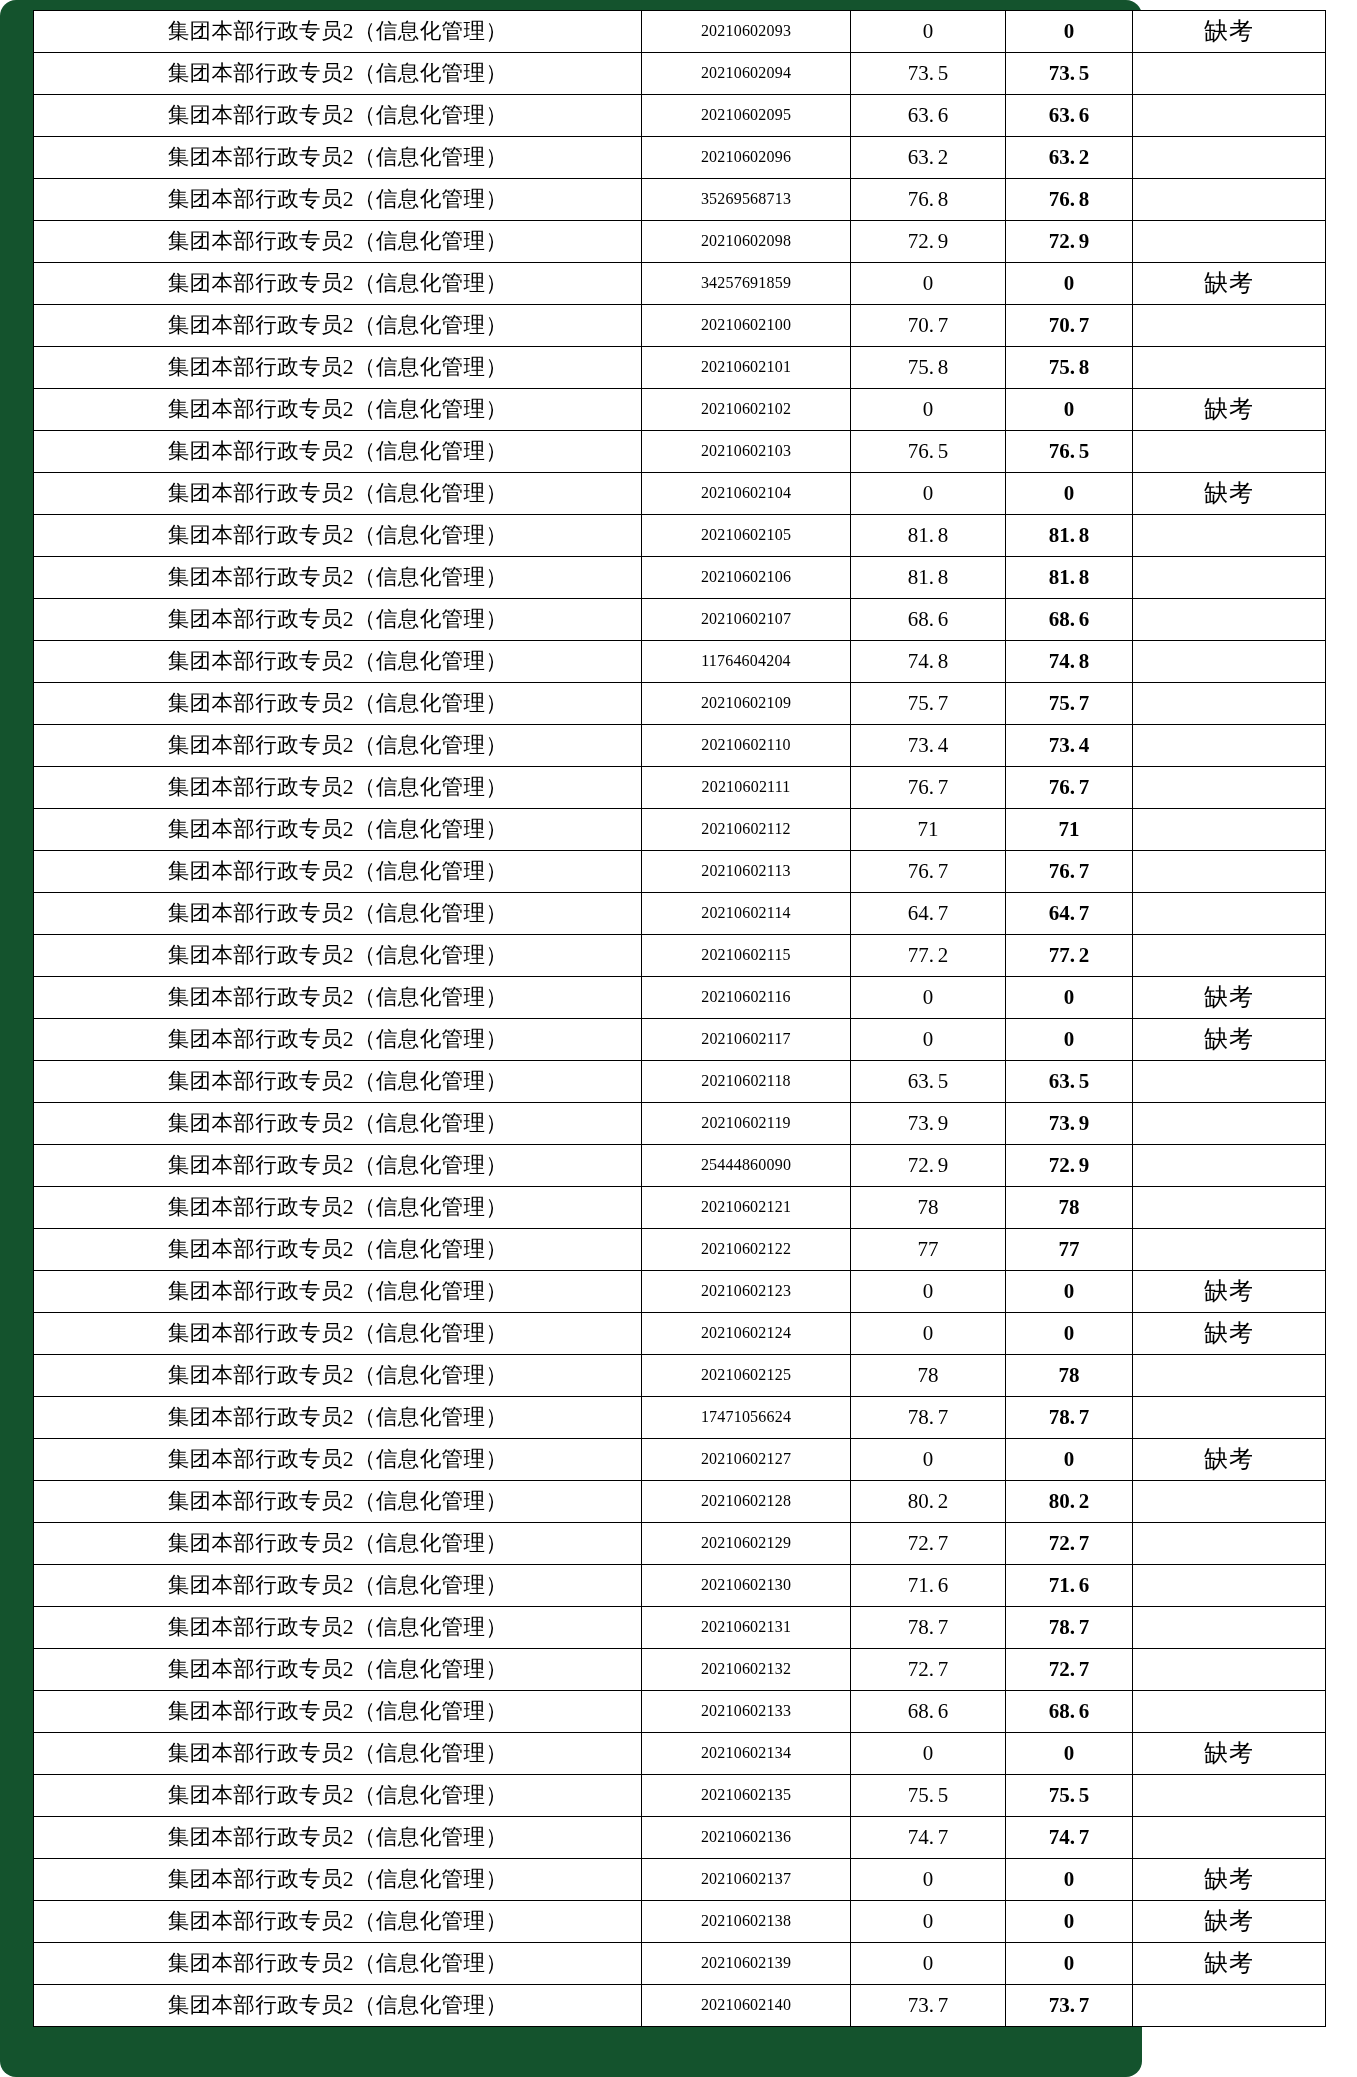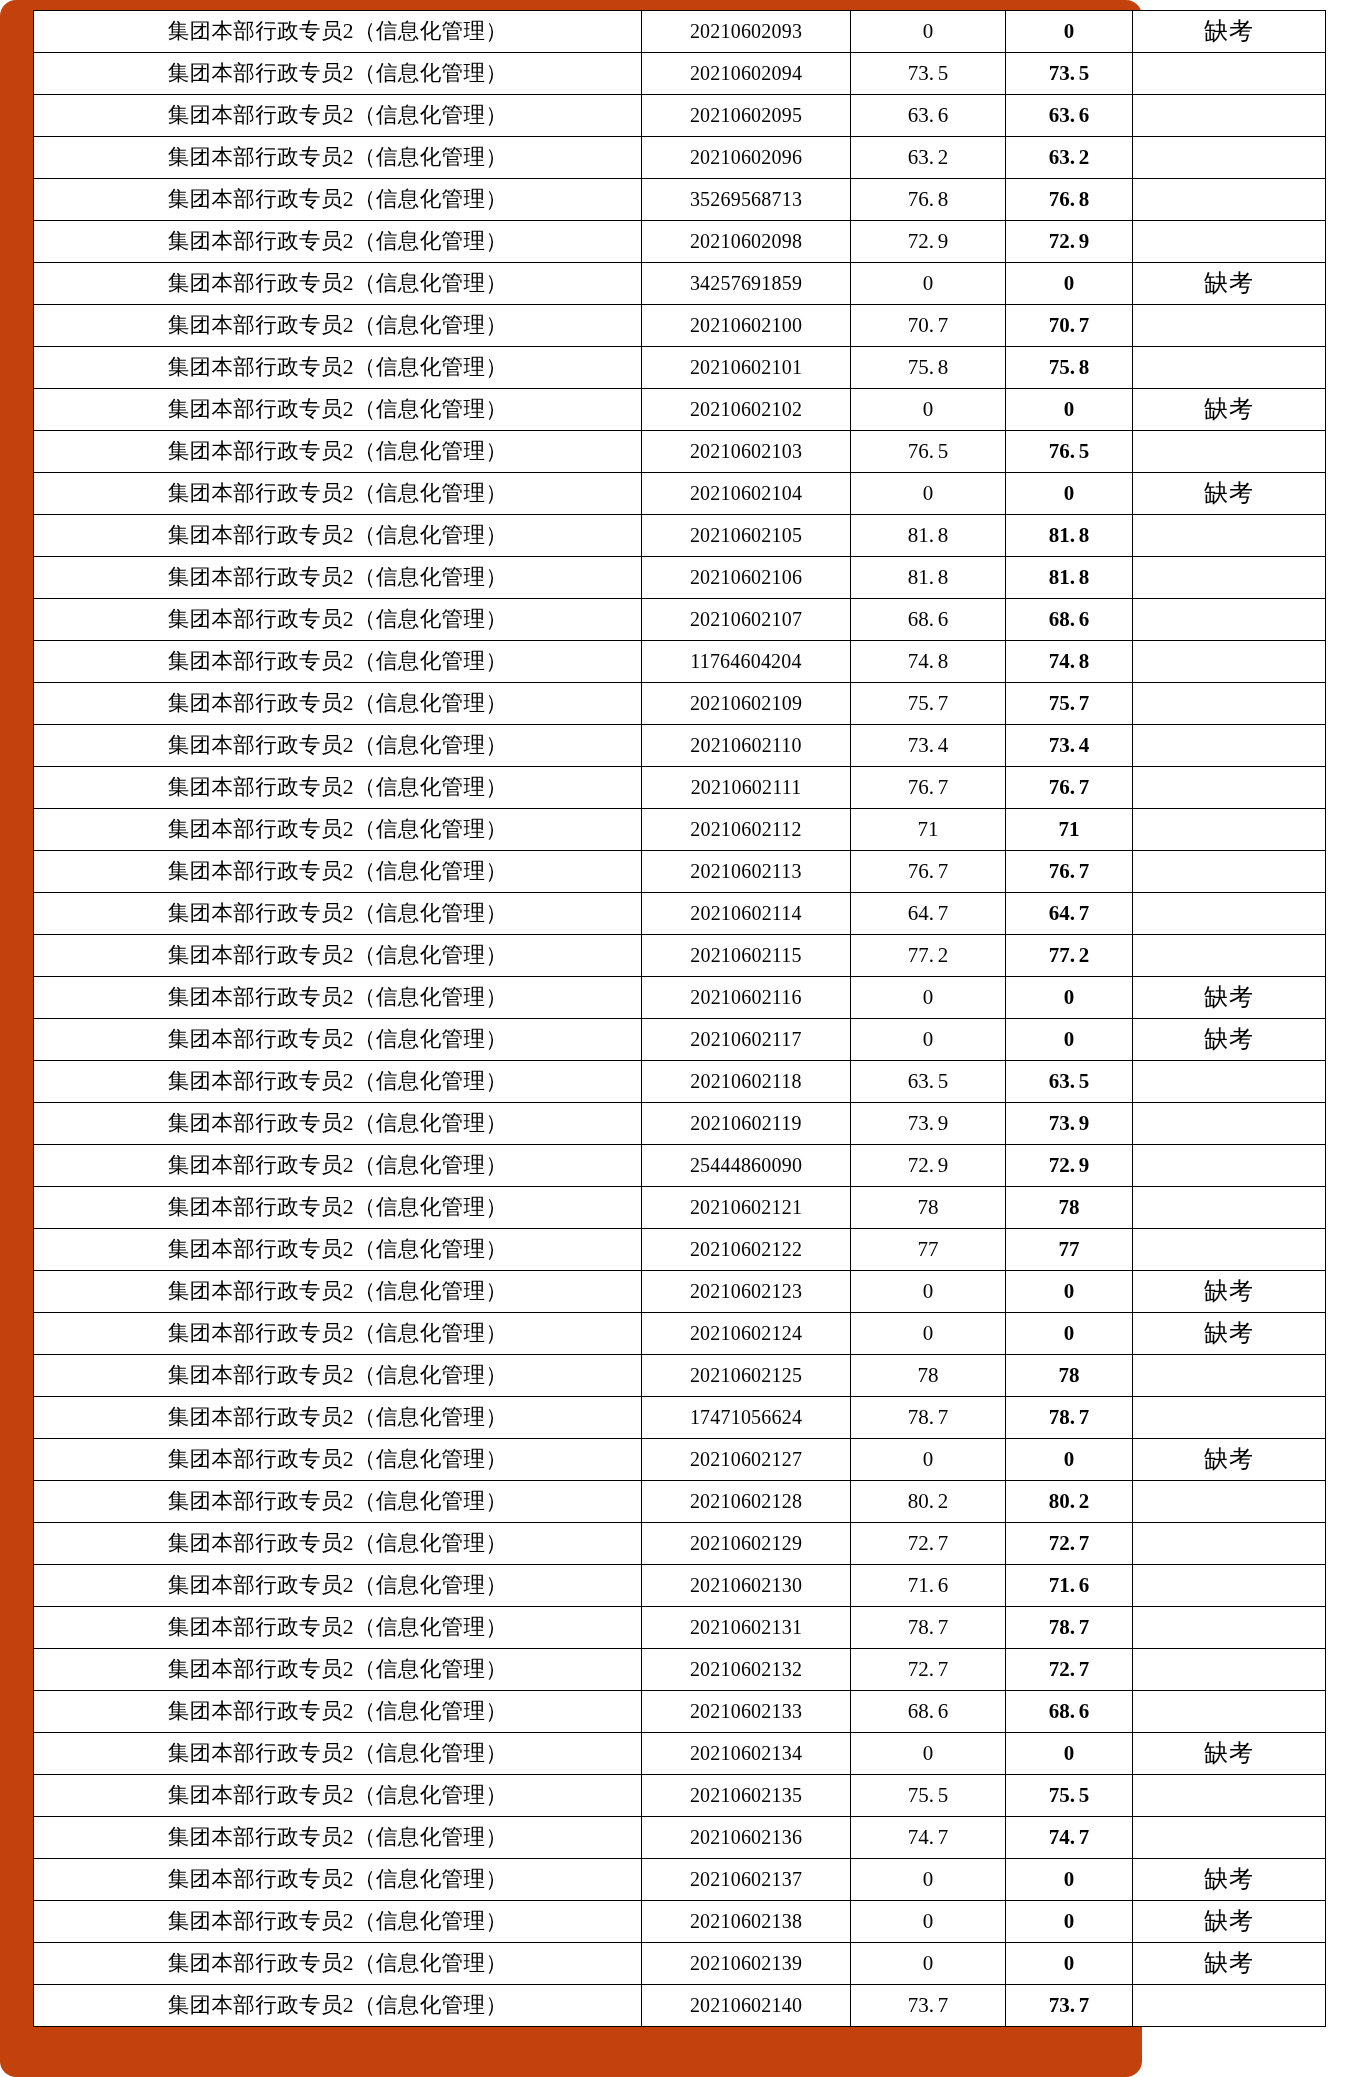--- a/index.html
+++ b/index.html
@@ -10,21 +10,21 @@
   body {
     width: 1357px;
     height: 2077px;
     font-family: "Liberation Serif", "DejaVu Serif", serif;
     overflow: hidden;
   }
   #sheet {
     position: relative;
     width: 1142px;
     height: 2077px;
-    background: #c2410c;
+    background: #14532d;
     border-radius: 16px;
   }
   table.results {
     position: absolute;
     left: 33px;
     top: 10px;
     width: 1292px;
     border-collapse: collapse;
     table-layout: fixed;
     background: #ffffff;
@@ -44,21 +44,21 @@
     line-height: 1.05;
     color: #000000;
     white-space: nowrap;
     overflow: hidden;
   }
   td.cell-pos {
     font-size: 21.5px;
     letter-spacing: 0.4px;
   }
   td.cell-id {
-    font-size: 20px;
+    font-size: 16px;
     letter-spacing: 0.2px;
     margin-top: 36px;
   }
   td.cell-score {
     font-size: 21px;
   }
   td.cell-total {
     font-size: 21px;
     font-weight: bold;
   }

